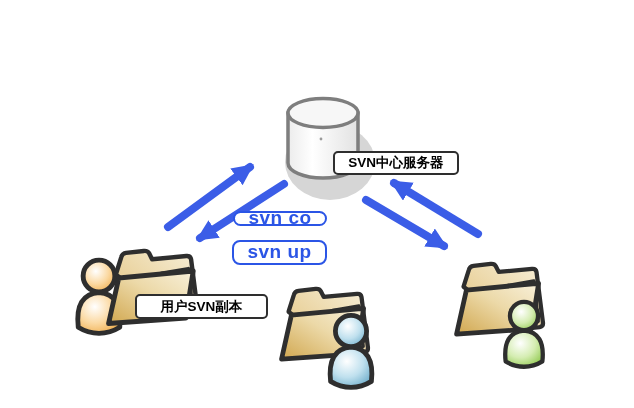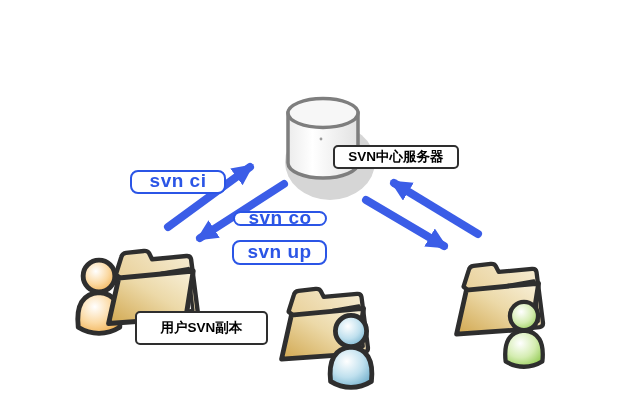--- a/index.html
+++ b/index.html
@@ -21,22 +21,22 @@
   }
   .lbl-dark{
     border:2px solid var(--outline,#141414);border-radius:5px;
     color:#000;font-weight:700;font-size:13.5px;
   }
   .lbl-cmd{
     border:2px solid var(--command,#2b55e6);border-radius:8px;
     color:var(--command,#2b55e6);font-weight:700;font-size:19px;letter-spacing:.5px;
     padding-bottom:2px;
   }
-  .lbl-server{left:333px;top:145px;width:126px;height:24px;}
-  .lbl-user{left:135px;top:311px;width:133px;height:34px;}
+  .lbl-server{left:333px;top:151px;width:126px;height:24px;}
+  .lbl-user{left:135px;top:294px;width:133px;height:25px;}
   .lbl-ci{left:130px;top:170px;width:96px;height:24px;}
   .lbl-co{left:233px;top:211px;width:94px;height:15px;}
   .lbl-up{left:232px;top:240px;width:95px;height:25px;text-align:right;}
 </style>
 </head>
 <body>
 
 <div class="stage">
 
 
@@ -117,17 +117,16 @@
 
     <g transform="translate(455,262) scale(0.95)">
         <use href="#folder"></use>
       </g>
     <g fill="url(#pGreen)" transform="translate(524,316) scale(1.08)">
         <use href="#person"></use>
       </g>
   </svg>
 
   <div class="lbl lbl-dark lbl-server">SVN中心服务器</div>
-  <div class="lbl lbl-cmd lbl-ci">svn ci</div>
   <div class="lbl lbl-cmd lbl-co">svn co</div>
   <div class="lbl lbl-cmd lbl-up">svn up</div>
   <div class="lbl lbl-dark lbl-user">用户SVN副本</div>
 </div>
 
 </body></html>

